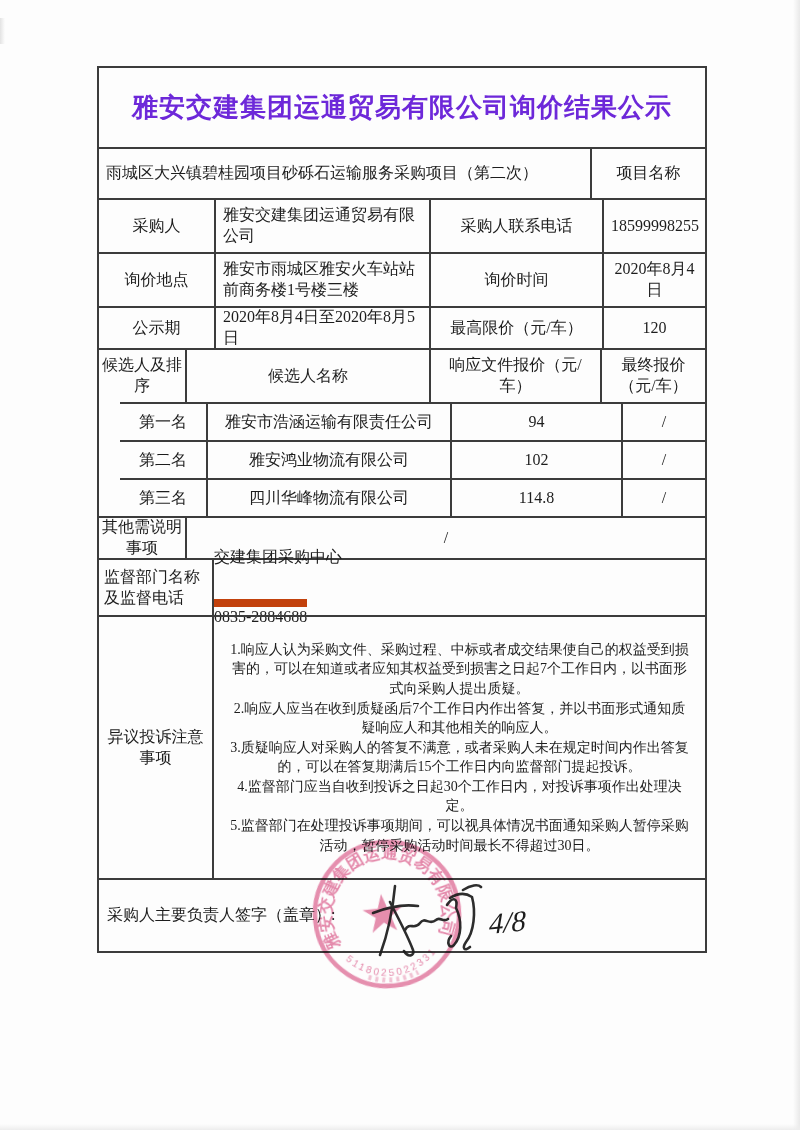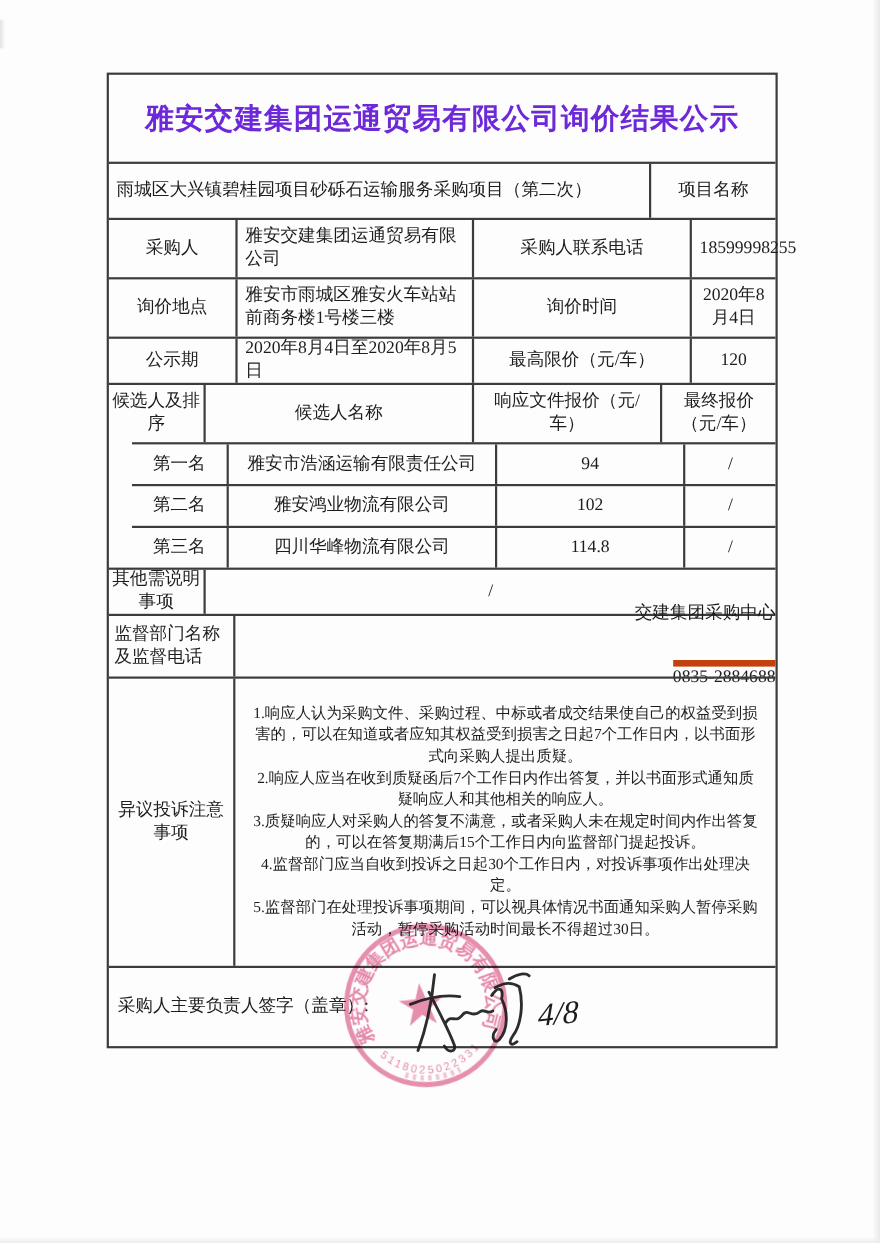--- a/index.html
+++ b/index.html
@@ -32,21 +32,21 @@
   .tcell.left{justify-content:flex-start;text-align:left;}
   .tcell.tight{padding:2px 3px;}
 
   .title-row{height:79px;}
   .title-cell{width:100%;font-family:"Liberation Sans","DejaVu Sans",sans-serif;
     font-weight:bold;font-size:26px;letter-spacing:1px;color:#6d28d9;}
 
   
   .ca1{width:115px;flex:none;}
   .ca2{width:215px;flex:none;}
-  .ca3{width:198px;flex:none;}
+  .ca3{width:173px;flex:none;}
   .ca4{flex:1;}
   
   .cb1{width:86px;flex:none;}
   .cb2{width:244px;flex:none;}
   .cb3{width:171px;flex:none;}
   .cb4{flex:1;}
   
   .cc1{width:113px;flex:none;padding:2px 5px;}
   .cc2{flex:1;}
 
@@ -54,23 +54,23 @@
   .r-buyer{height:54px;}
   .r-place{height:54px;}
   .r-publicity{height:42px;}
   .r-candhead{height:54px;}
   .r-rank{height:38px;margin-left:21px;}
   .r-other{height:42px;}
   .r-supervision{height:57px;}
   .r-objection{height:263px;}
   .r-sign{flex:1;}
 
-  .sup-stack{display:flex;flex-direction:column;padding:0;align-items:flex-end;gap:31px;}
+  .sup-stack{display:flex;flex-direction:column;padding:0;align-items:flex-start;gap:31px;}
   .sup-sub{flex:1;display:flex;align-items:center;justify-content:center;}
-  .sup-sub + .sup-sub{border-top:6px solid #c2410c;}
+  .sup-sub + .sup-sub{border-top:8px solid #c2410c;}
 
   .objection-content{display:block;text-align:center;font-size:14px;line-height:1.4;
     padding:0 8px;width:100%;}
   .objection-content p{margin:0;}
 
   .sign-cell{width:100%;justify-content:flex-start;text-align:left;padding-left:8px;}
 
   
   .seal{position:absolute;left:302px;top:829px;width:170px;height:170px;
     transform:rotate(-6deg);opacity:.82;mix-blend-mode:multiply;filter:blur(.3px);}

